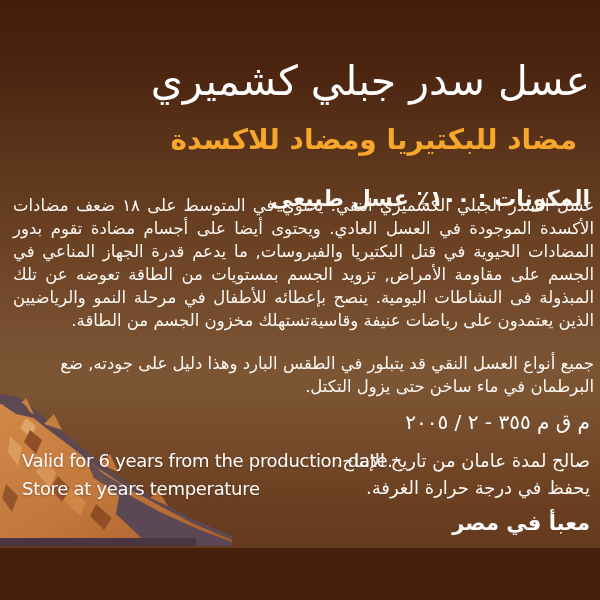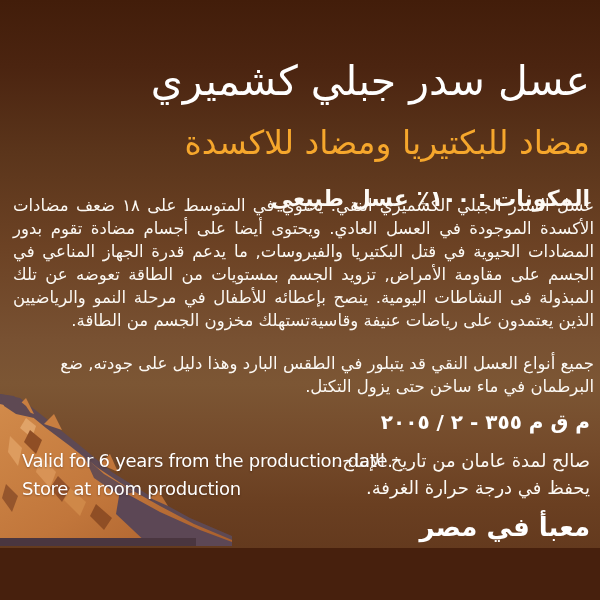--- a/index.html
+++ b/index.html
@@ -25,22 +25,22 @@
       #643a1e 100%);
     color:#ffffff;
   }
   .title{
     position:absolute;top:56px;right:10px;left:6px;
     font-size:41px;line-height:1.25;
     text-align:right;color:#ffffff;
     white-space:nowrap;
   }
   .subtitle{
-    position:absolute;top:123px;right:10px;left:6px;
-    font-size:33px;font-weight:normal;text-align:right;
+    position:absolute;top:123px;right:23px;left:6px;
+    font-size:28px;font-weight:bold;text-align:right;
     color:#f6a72c;
     white-space:nowrap;
   }
   .ingredients{
     position:absolute;top:159px;right:10px;left:6px;
     font-size:22px;font-weight:bold;text-align:right;
     color:#fdfaf5;
     white-space:nowrap;
     margin-top:27px;
   }
@@ -50,30 +50,30 @@
     text-align:justify;text-align-last:right;
     color:#fcf9f4;
   }
   .note{
     position:absolute;top:352px;right:6px;left:6px;
     font-size:16.5px;line-height:1.4;
     text-align:right;color:#fcf9f4;
   }
   .standard{
     position:absolute;top:410px;right:10px;
-    font-size:20px;font-weight:bold;text-align:right;
+    font-size:20px;font-weight:normal;text-align:right;
     color:#ffffff;
   }
   .footer-ar{
     position:absolute;top:447px;right:10px;
     font-size:18px;line-height:1.5;text-align:right;
     color:#fcf9f4;
   }
   .footer-ar .bold-line{
-    font-size:26px;font-weight:bold;margin-top:7px;color:#ffffff;
+    font-size:21px;font-weight:bold;margin-top:7px;color:#ffffff;
   }
   .footer-en{
     position:absolute;left:22px;top:447px;
     direction:ltr;text-align:left;
     font-size:18px;line-height:1.55;letter-spacing:-0.3px;
     color:#ffffff;
     text-shadow:0 1px 2px rgba(40,15,5,.35);
     z-index:3;
   }
   .footer-en .bold-line{
@@ -104,21 +104,21 @@
   <div class="standard">م ق م ٣٥٥ - ٢ / ٢٠٠٥</div>
 
   <div class="footer-ar">
     <div>صالح لمدة عامان من تاريخ الإنتاج.</div>
     <div>يحفظ في درجة حرارة الغرفة.</div>
     <div class="bold-line">معبأ في مصر</div>
   </div>
 
   <div class="footer-en">
     <div>Valid for 6 years from the production date.</div>
-    <div>Store at room production</div>
+    <div>Store at years temperature</div>
   </div>
 
   <svg class="mountain" viewBox="0 0 232 152" preserveAspectRatio="none" aria-hidden="true">
     <defs>
       <linearGradient id="rockGrad" x1="0" y1="0" x2="1" y2="1">
         <stop offset="0" stop-color="#d18a4a"></stop>
         <stop offset="0.55" stop-color="#c1763b"></stop>
         <stop offset="1" stop-color="#a85e2c"></stop>
       </linearGradient>
     </defs>

